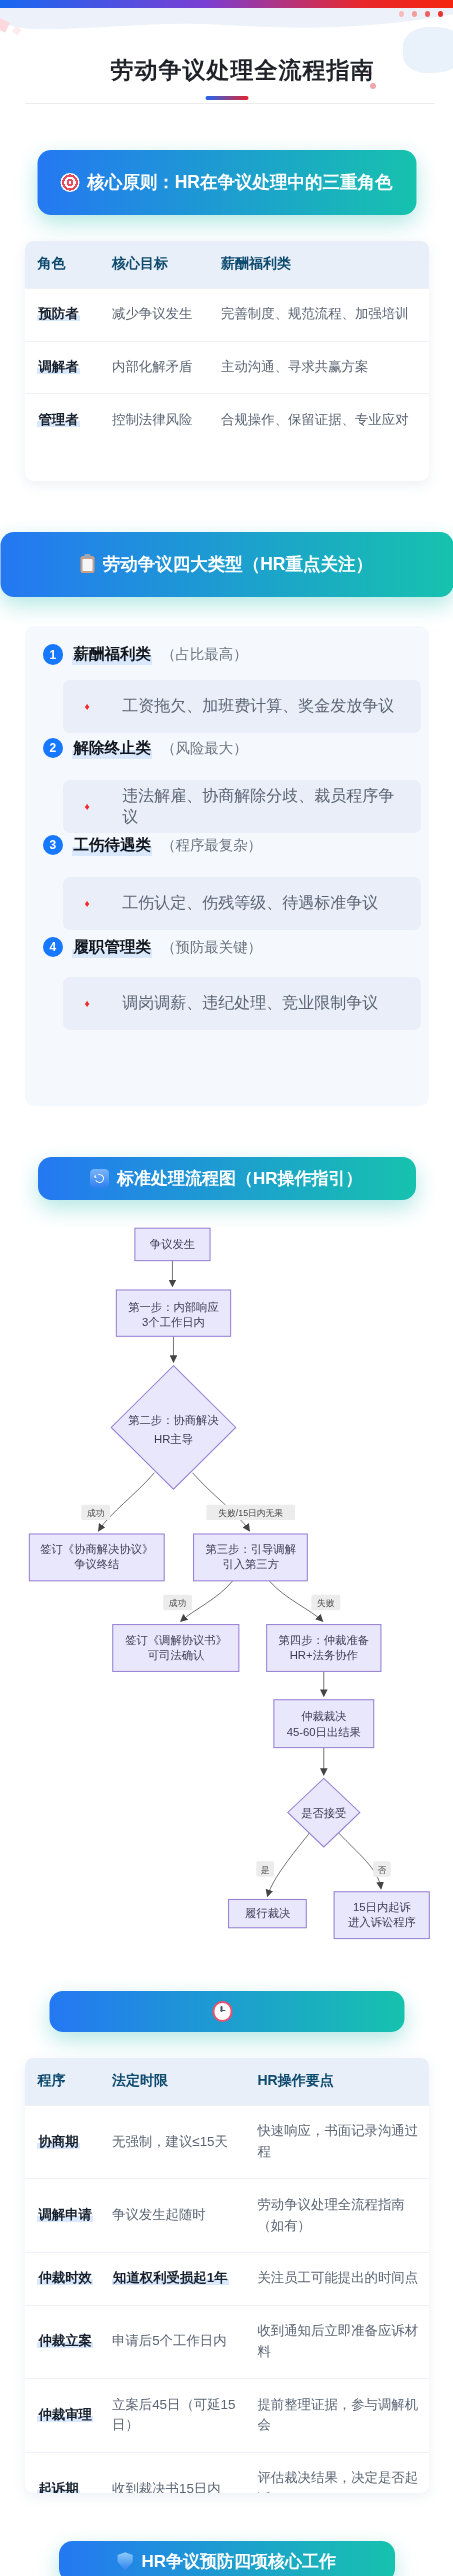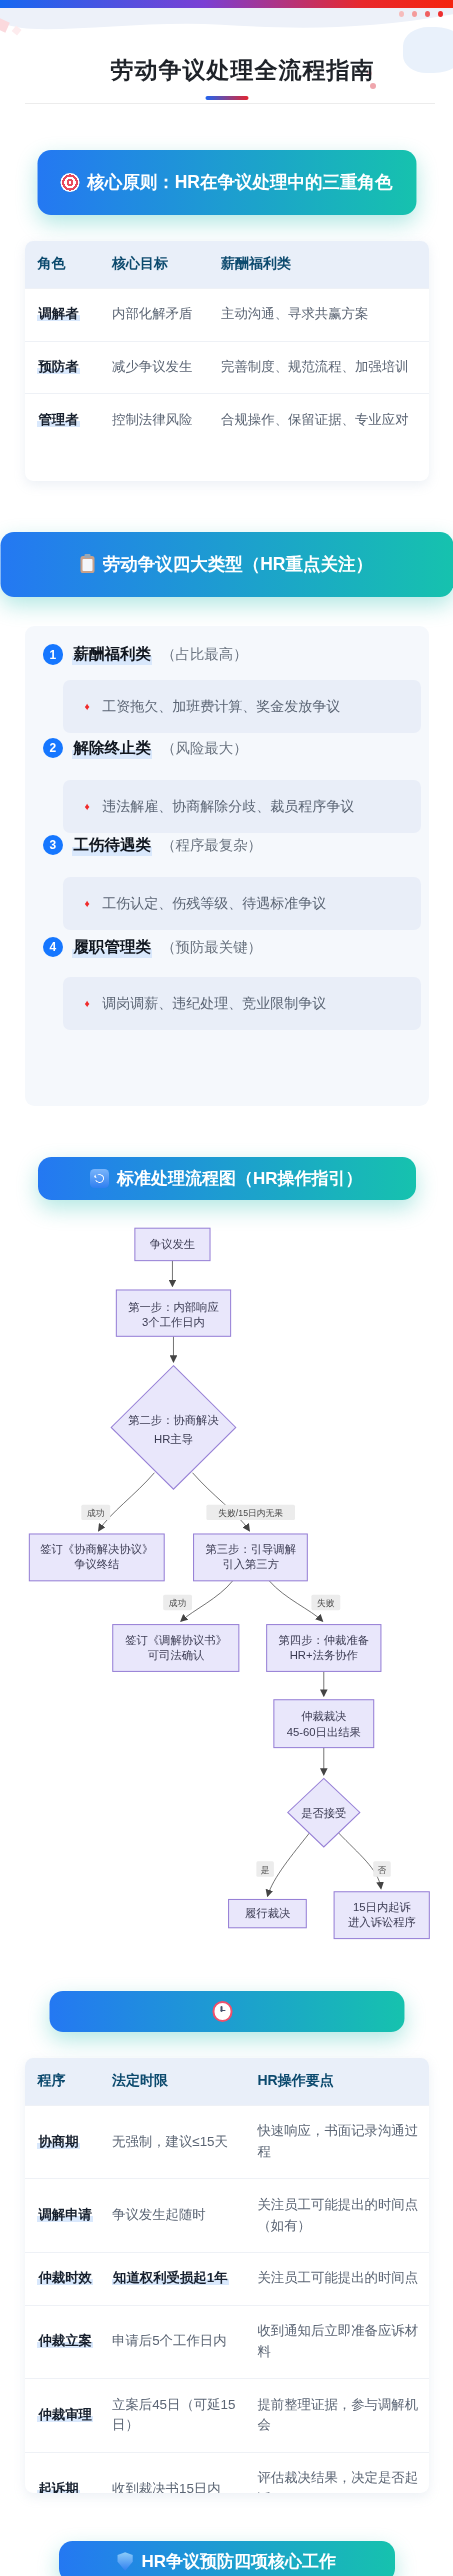--- a/index.html
+++ b/index.html
@@ -66,21 +66,21 @@
 
   
   .bigcard{position:absolute;left:25px;top:626px;width:404px;height:480px;background:#f5f8fc;border-radius:9.3px;}
   .th-row{position:absolute;left:17.5px;display:flex;align-items:center;gap:9.3px;height:26px;}
   .num-circle{width:20.6px;height:20.6px;border-radius:50%;background:#1677ff;color:#fff;display:flex;align-items:center;justify-content:center;font-size:12px;font-weight:700;flex:none;}
   .tname{font-weight:800;color:#10161f;font-size:15.5px;}
   .tnote{color:#6b7480;font-size:14.4px;}
   .bullet-card{position:absolute;left:38px;width:358px;height:53px;background:#e9eef8;border-radius:7.2px;
     display:flex;align-items:center;gap:12.4px;padding:0 21.6px;box-sizing:border-box;}
   .bdiamond{color:#f02b2b;font-size:10.3px;flex:none;}
-  .btext{color:#5b6574;font-size:14px;}
+  .btext{color:#5b6574;font-size:16px;margin-left:20px;}
 
   
   .flow{position:absolute;left:0;top:1216px;width:453px;height:742px;}
   .fnode{fill:#e9e7fb;stroke:#967fd6;stroke-width:2px;}
   .ftext{fill:#3b3b52;font-size:22px;text-anchor:middle;}
   .elabel-bg{fill:#ececec;}
   .elabel{fill:#4a4a4a;font-size:17px;text-anchor:middle;}
   .fedge{fill:none;stroke:#4a4a4a;stroke-width:1.5px;}
 </style>
 </head>
@@ -122,28 +122,28 @@
         </colgroup>
       <thead>
         <tr>
           <th>角色</th>
           <th>核心目标</th>
           <th>薪酬福利类</th>
         </tr>
       </thead>
       <tbody>
         <tr>
+          <td><span class="strongcell hl">预防者</span></td>
+          <td>减少争议发生</td>
+          <td>完善制度、规范流程、加强培训</td>
+        </tr>
+        <tr>
           <td><span class="strongcell hl">调解者</span></td>
           <td>内部化解矛盾</td>
           <td>主动沟通、寻求共赢方案</td>
-        </tr>
-        <tr>
-          <td><span class="strongcell hl">预防者</span></td>
-          <td>减少争议发生</td>
-          <td>完善制度、规范流程、加强培训</td>
         </tr>
         <tr>
           <td><span class="strongcell hl">管理者</span></td>
           <td>控制法律风险</td>
           <td>合规操作、保留证据、专业应对</td>
         </tr>
       </tbody>
     </table>
   </div>
 
@@ -294,21 +294,21 @@
       </thead>
       <tbody>
         <tr>
           <td><span class="strongcell hl">协商期</span></td>
           <td>无强制，建议≤15天</td>
           <td>快速响应，书面记录沟通过程</td>
         </tr>
         <tr>
           <td><span class="strongcell hl">调解申请</span></td>
           <td>争议发生起随时</td>
-          <td>关注员工可能提出的时间点（如有）</td>
+          <td>劳动争议处理全流程指南（如有）</td>
         </tr>
         <tr>
           <td><span class="strongcell hl">仲裁时效</span></td>
           <td><span class="strongcell hl">知道权利受损起1年</span></td>
           <td>关注员工可能提出的时间点</td>
         </tr>
         <tr>
           <td><span class="strongcell hl">仲裁立案</span></td>
           <td>申请后5个工作日内</td>
           <td>收到通知后立即准备应诉材料</td>

